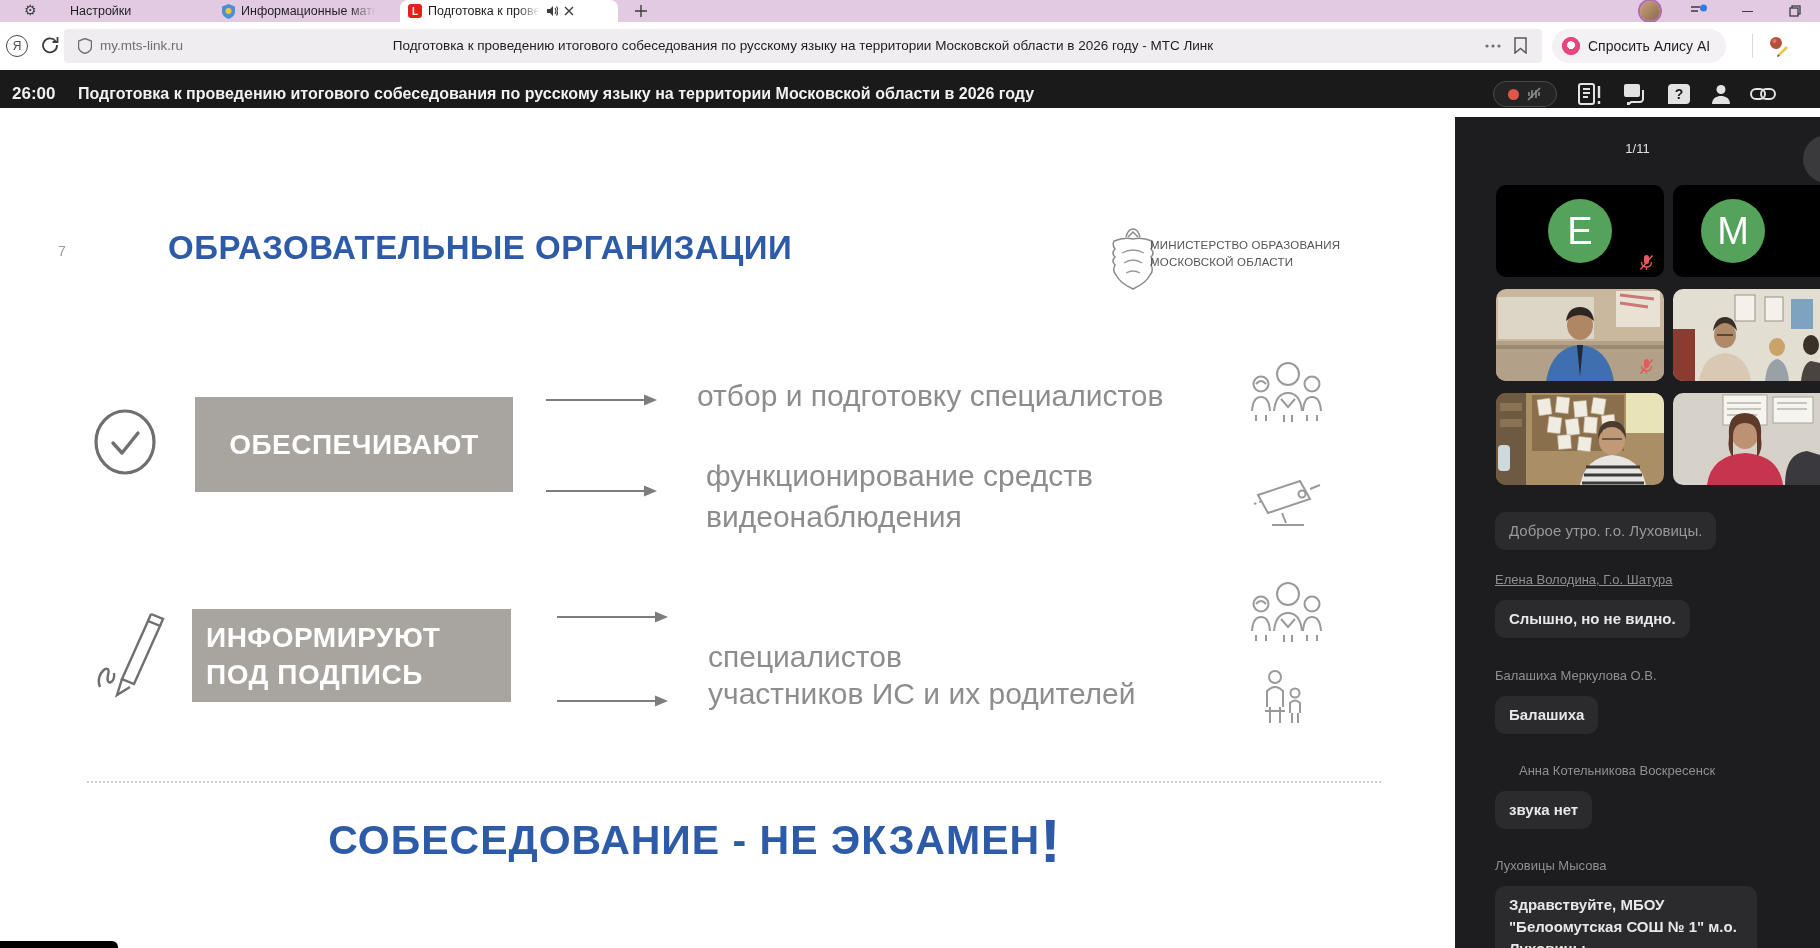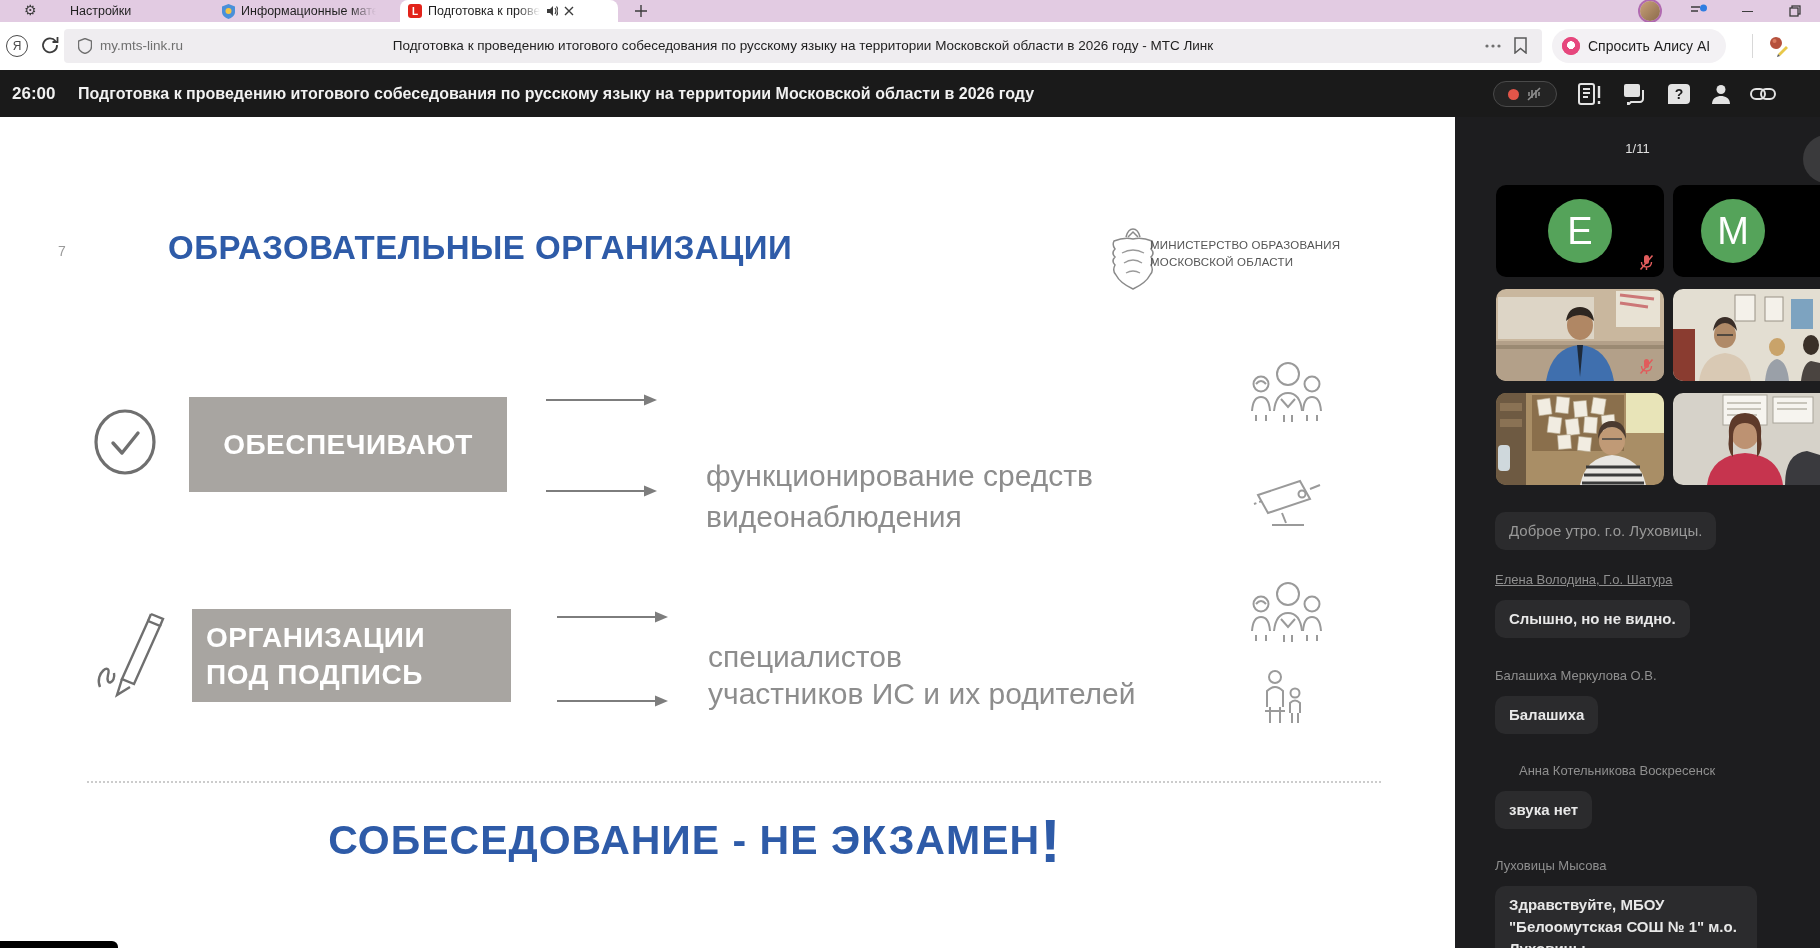--- a/index.html
+++ b/index.html
@@ -19,37 +19,37 @@
 
   
   .addressbar { left:0; top:22px; width:1820px; height:48px; background:#fff; }
   .urlpill { left:64px; top:7px; width:1478px; height:34px; background:#efedf0; border-radius:4px; }
   .url { color:#6f6f6f; font-size:13.5px; }
   .pagetitle { color:#1e1e1e; font-size:13.5px; white-space:nowrap; }
   .alicepill { left:1552px; top:7px; height:34px; padding:0 16px 0 10px; background:#f3f1f4; border-radius:17px; display:flex; align-items:center; gap:8px; font-size:14px; color:#1e1e1e; }
   .alice-ico { width:18px; height:18px; border-radius:50%; background:radial-gradient(circle at 50% 45%, #fff 0 28%, #e6477d 30% 100%); box-shadow:0 0 0 1px #e6477d inset; }
 
   
-  .meethead { left:0; top:70px; width:1820px; height:47px; background:#1a1a1a; color:#f1f1f1; }
+  .meethead { left:0; top:70px; width:1820px; height:38px; background:#1a1a1a; color:#f1f1f1; }
   .timer { left:12px; top:0; height:47px; display:flex; align-items:center; font-size:17px; font-weight:bold; }
   .meettitle { left:78px; top:0; height:47px; display:flex; align-items:center; font-size:16px; font-weight:bold; white-space:nowrap; }
   .recpill { left:1493px; top:11px; width:64px; height:26px; border:1px solid #4a4a4a; background:#242424; border-radius:14px; display:flex; align-items:center; justify-content:center; gap:7px; }
   .reddot { width:11px; height:11px; border-radius:50%; background:#e25549; }
   .hicon { top:11px; width:26px; height:26px; display:flex; align-items:center; justify-content:center; }
 
   
   .slide { left:0; top:117px; width:1455px; height:831px; background:#fff; overflow:hidden; }
   .sidebar { left:1455px; top:117px; width:365px; height:831px; background:#1d1d1f; overflow:hidden; }
 
   
   .slnum { left:58px; top:126px; font-size:14px; color:#9a9a9a; }
   .sltitle { left:168px; top:112px; font-size:33px; font-weight:bold; color:#2e5ba8; letter-spacing:.5px; }
   .ministry { font-size:11.5px; color:#545454; line-height:17px; letter-spacing:.2px; }
   .graybox { background:#a8a5a1; color:#fff; font-weight:bold; }
-  .box1 { left:189px; top:280px; width:318px; height:95px; display:flex; align-items:center; justify-content:center; font-size:28px; letter-spacing:.5px; }
+  .box1 { left:195px; top:280px; width:318px; height:95px; display:flex; align-items:center; justify-content:center; font-size:28px; letter-spacing:.5px; }
   .box2 { left:192px; top:492px; width:319px; height:93px; font-size:28px; line-height:37px; padding:10px 0 0 14px; letter-spacing:.5px; }
   .gtext { color:#8d8d8d; font-size:30px; }
   .divider { left:87px; top:664px; width:1294px; border-top:2px dotted #cccccc; }
   .slfooter { left:0; top:700px; width:1390px; text-align:center; color:#2e5ba8; font-weight:bold; font-size:41px; letter-spacing:1px; }
   .bang { font-size:62px; line-height:40px; vertical-align:-8px; }
 
   
   .pag { left:0; top:24px; width:365px; text-align:center; color:#e0e0e0; font-size:13px; }
   .scrollbtn { left:348px; top:18px; width:48px; height:48px; border-radius:50%; background:#3a3a3c; }
   .tile { width:168px; height:92px; border-radius:10px; background:#000; overflow:hidden; }
@@ -205,20 +205,21 @@
   <svg class="abs" style="left:93px; top:292px;" width="64" height="66" viewBox="0 0 64 66">
     <ellipse cx="32" cy="33" rx="29" ry="31" fill="none" stroke="#6f6f6f" stroke-width="3.2"></ellipse>
     <path d="M20 34 L29 44 L45 24" fill="none" stroke="#6f6f6f" stroke-width="3.4" stroke-linecap="round" stroke-linejoin="round"></path>
   </svg>
   <div class="abs graybox box1">ОБЕСПЕЧИВАЮТ</div>
 
   <svg class="abs" style="left:546px; top:276px;" width="112" height="14" viewBox="0 0 112 14">
       <path d="M0 7 H98" stroke="#7d7d7d" stroke-width="1.8"></path>
       <path d="M98 1.5 L111 7 L98 12.5 Z" fill="#7d7d7d"></path>
     </svg>
+  <div class="abs gtext" style="left:697px; top:262px;">отбор и подготовку специалистов</div>
   <svg class="abs" style="left:1248px; top:242px;" width="76" height="64" viewBox="0 0 76 64" fill="none" stroke="#9a9a9a" stroke-width="2">
     <circle cx="40" cy="15" r="11"></circle>
       <path d="M26 52 Q28 34 40 34 Q52 34 54 52"></path>
       <path d="M33 40 L40 48 L47 40"></path>
     <circle cx="13" cy="25" r="7.5"></circle>
       <path d="M4 52 Q5 38 13 38 Q21 38 22 52"></path>
       <path d="M8 25 Q13 19 18 25"></path>
     <circle cx="64" cy="25" r="7.5"></circle>
       <path d="M55 52 Q56 38 64 38 Q72 38 73 52"></path>
     <path d="M8 56 V62 M18 56 V62 M36 56 V63 M44 56 V63 M59 56 V62 M69 56 V62"></path>
@@ -236,21 +237,21 @@
       <path d="M10 26 L2 29" stroke-dasharray="3 3"></path>
   </svg>
 
   <svg class="abs" style="left:96px; top:486px;" width="70" height="96" viewBox="0 0 70 96" fill="none" stroke="#6f6f6f" stroke-width="2.4">
     <path d="M4 84 C-2 70 16 58 12 72 C9 84 20 80 18 70"></path>
     <path d="M26 76 L52 18 L64 23 L38 81 Z"></path>
       <path d="M26 76 L21 92 L34 84"></path>
       <path d="M55 11 L67 16 L64 23 M52 18 L55 11"></path>
   </svg>
   <div class="abs graybox box2">
-    <div>ОРГАНИЗАЦИИ</div>
+    <div>ИНФОРМИРУЮТ</div>
     <div>ПОД ПОДПИСЬ</div>
   </div>
 
   <svg class="abs" style="left:557px; top:493px;" width="112" height="14" viewBox="0 0 112 14">
       <path d="M0 7 H98" stroke="#7d7d7d" stroke-width="1.8"></path>
       <path d="M98 1.5 L111 7 L98 12.5 Z" fill="#7d7d7d"></path>
     </svg>
   <div class="abs gtext" style="left:708px; top:478px;margin-top:45px;">специалистов</div>
   <svg class="abs" style="left:1248px; top:462px;" width="76" height="64" viewBox="0 0 76 64" fill="none" stroke="#9a9a9a" stroke-width="2">
     <circle cx="40" cy="15" r="11"></circle>

